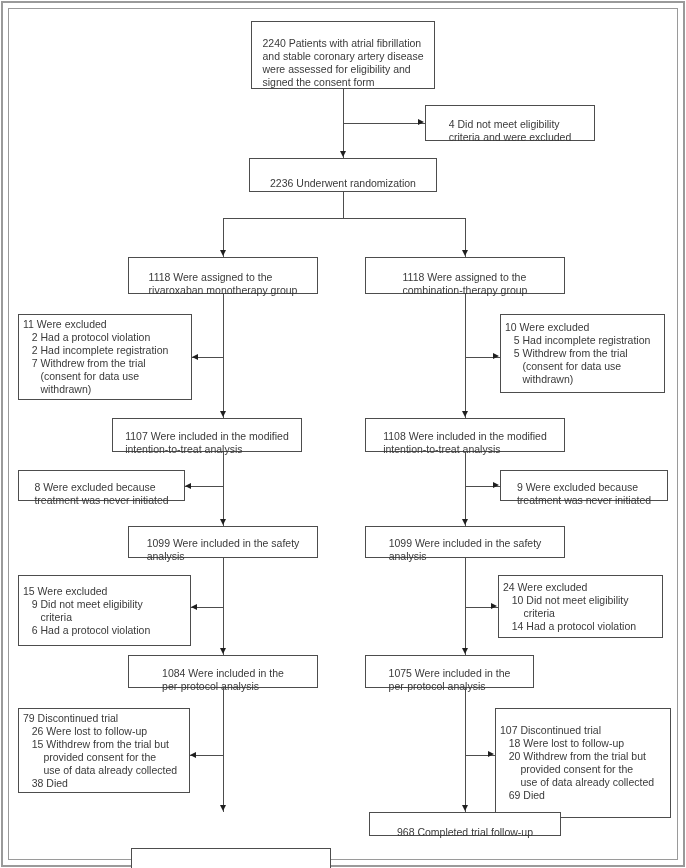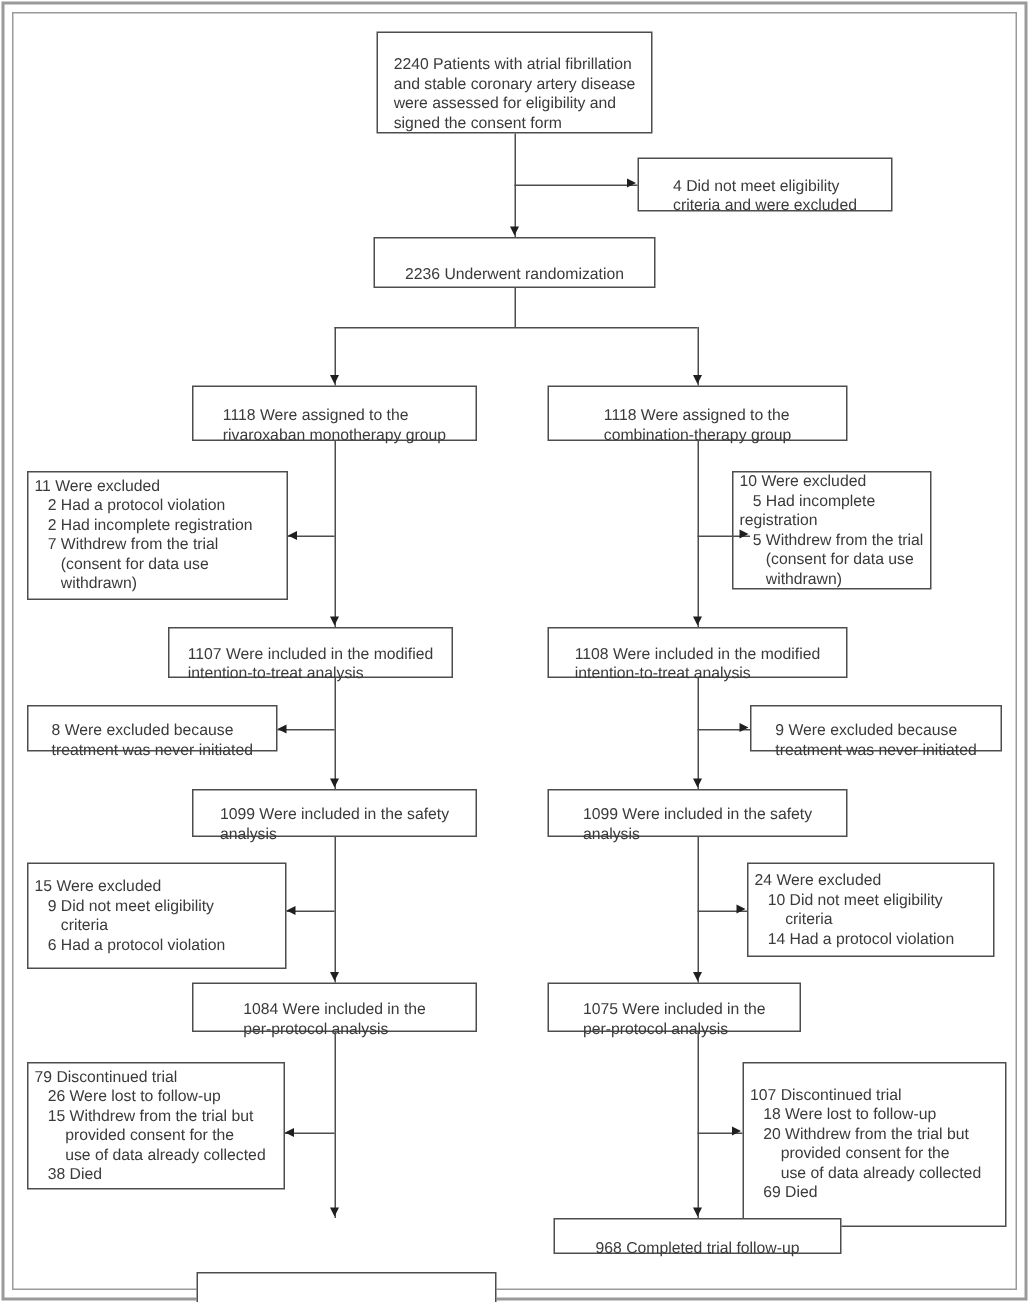--- a/index.html
+++ b/index.html
@@ -63,21 +63,21 @@
   </div>
 
   <div class="box leftal" style="left:18px;top:314px;width:174px;height:86px">
     <div class="bt">11 Were excluded
    2 Had a protocol violation
    2 Had incomplete registration
    7 Withdrew from the trial
       (consent for data use
       withdrawn)</div>
   </div>
-  <div class="box leftal" style="left:488px;top:314px;width:133px;height:79px">
+  <div class="box leftal" style="left:500px;top:314px;width:165px;height:79px">
     <div class="bt">10 Were excluded
    5 Had incomplete registration
    5 Withdrew from the trial
       (consent for data use
       withdrawn)</div>
   </div>
 
   <div class="box center" style="left:112px;top:418px;width:190px;height:34px">
     <div class="bt">1107 Were included in the modified
 intention-to-treat analysis</div>

